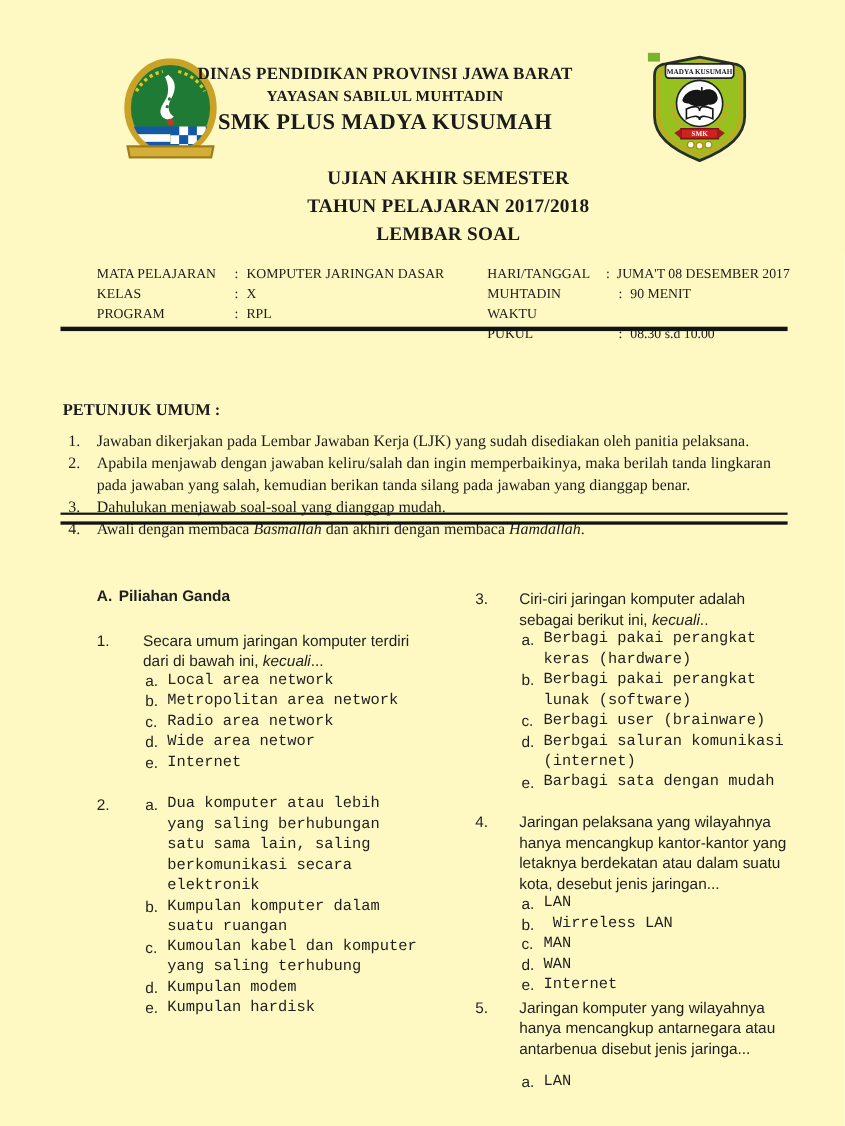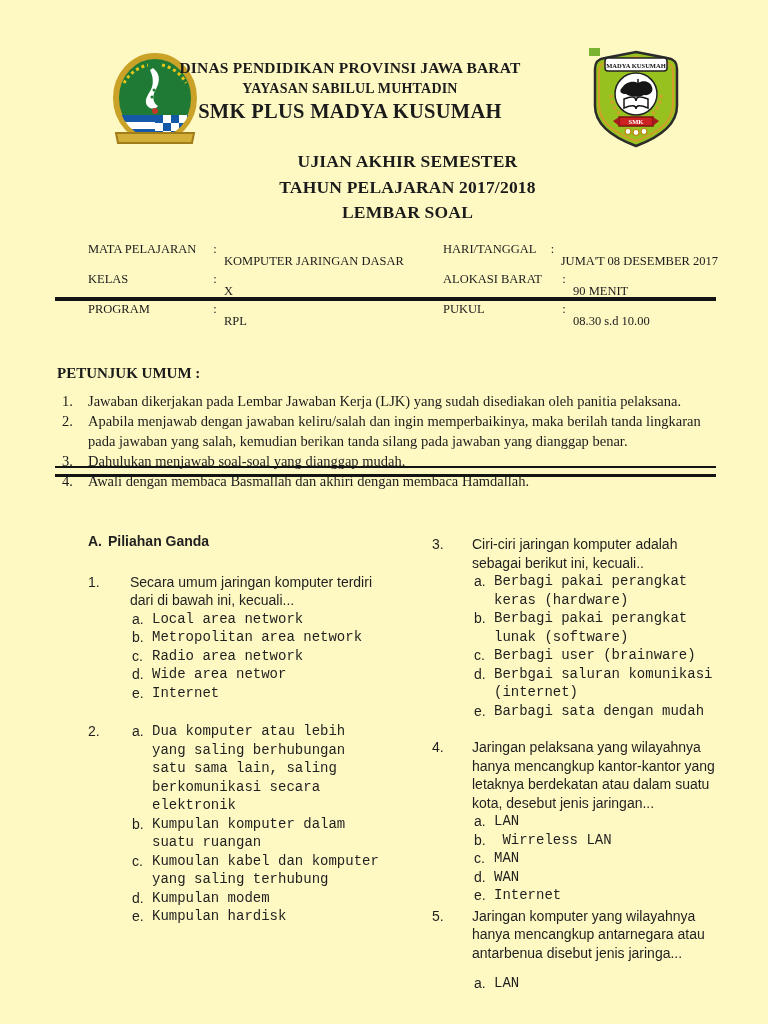--- a/index.html
+++ b/index.html
@@ -24,35 +24,35 @@
   .title-block div{font-size:17.5px;font-weight:bold;line-height:25.5px;letter-spacing:.2px;padding-left:47px;}
 
   
   .info{position:absolute;top:240px;font-size:12.5px;line-height:18px;}
   .info-left{left:88px;width:345px;}
   .info-right{left:443px;width:275px;}
   .info-row{display:flex;}
   .info-left .info-label{width:118px;}
   .info-right .info-label{width:112px;}
   .info-colon{width:18px;text-align:center;}
-  .info-value{flex:1;white-space:nowrap;margin-top:12px;}
+  .info-value{flex:1;white-space:nowrap;}
 
   
   .rule{position:absolute;left:55px;width:661px;background:#141414;}
   .rule-a{top:297px;height:4px;}
   .rule-b{top:466px;height:2px;}
   .rule-c{top:474px;height:3px;}
 
   
   .instructions{position:absolute;left:57px;top:323px;width:660px;font-size:14.5px;line-height:20px;margin-top:40px;}
   .instr-head{font-weight:bold;font-size:15px;margin-bottom:8px;}
   .instr-row{display:flex;}
   .instr-num{width:26px;margin-left:5px;}
   .instr-text{flex:1;}
-  .it{}
+  .it{font-style:italic;}
 
   
   .col{position:absolute;top:492px;font-family:"Liberation Sans","DejaVu Sans",sans-serif;
        font-size:14px;line-height:18.5px;color:#1f1f1f;margin-top:40px;}
   .col-left{left:88px;width:292px;}
   .col-right{left:432px;width:283px;}
   .section-head{font-weight:bold;font-size:14px;}
   .sec-label{display:inline-block;width:20px;}
   .q{display:flex;}
   .q-num{width:42px;}
@@ -165,21 +165,21 @@
       <span class="info-value">RPL</span>
     </div>
   </div>
   <div class="info info-right">
     <div class="info-row">
       <span class="info-label">HARI/TANGGAL</span>
       <span class="info-colon">:</span>
       <span class="info-value">JUMA'T 08 DESEMBER 2017</span>
     </div>
     <div class="info-row">
-      <span class="info-label">ALOKASI BARAT</span>
+      <span class="info-label">MUHTADIN WAKTU</span>
       <span class="info-colon">:</span>
       <span class="info-value">90 MENIT</span>
     </div>
     <div class="info-row">
       <span class="info-label">PUKUL</span>
       <span class="info-colon">:</span>
       <span class="info-value">08.30 s.d 10.00</span>
     </div>
   </div>
 

